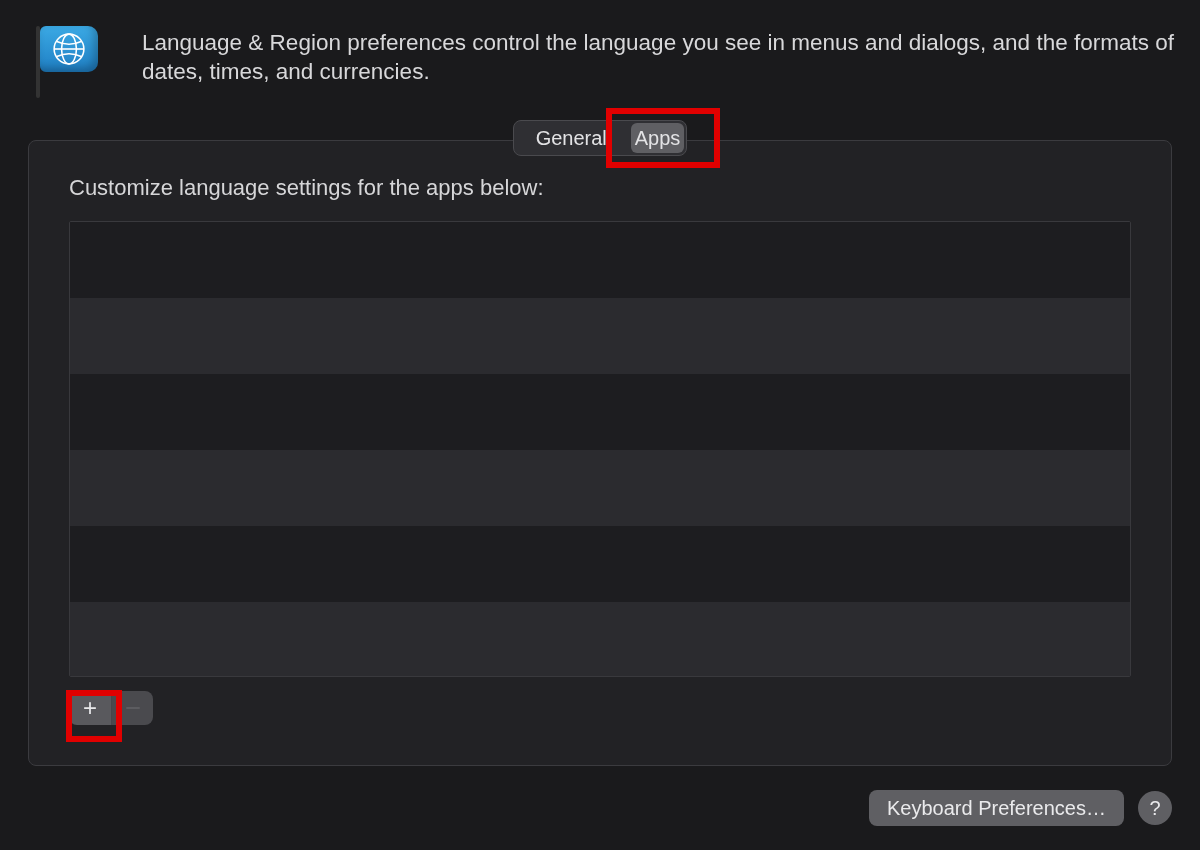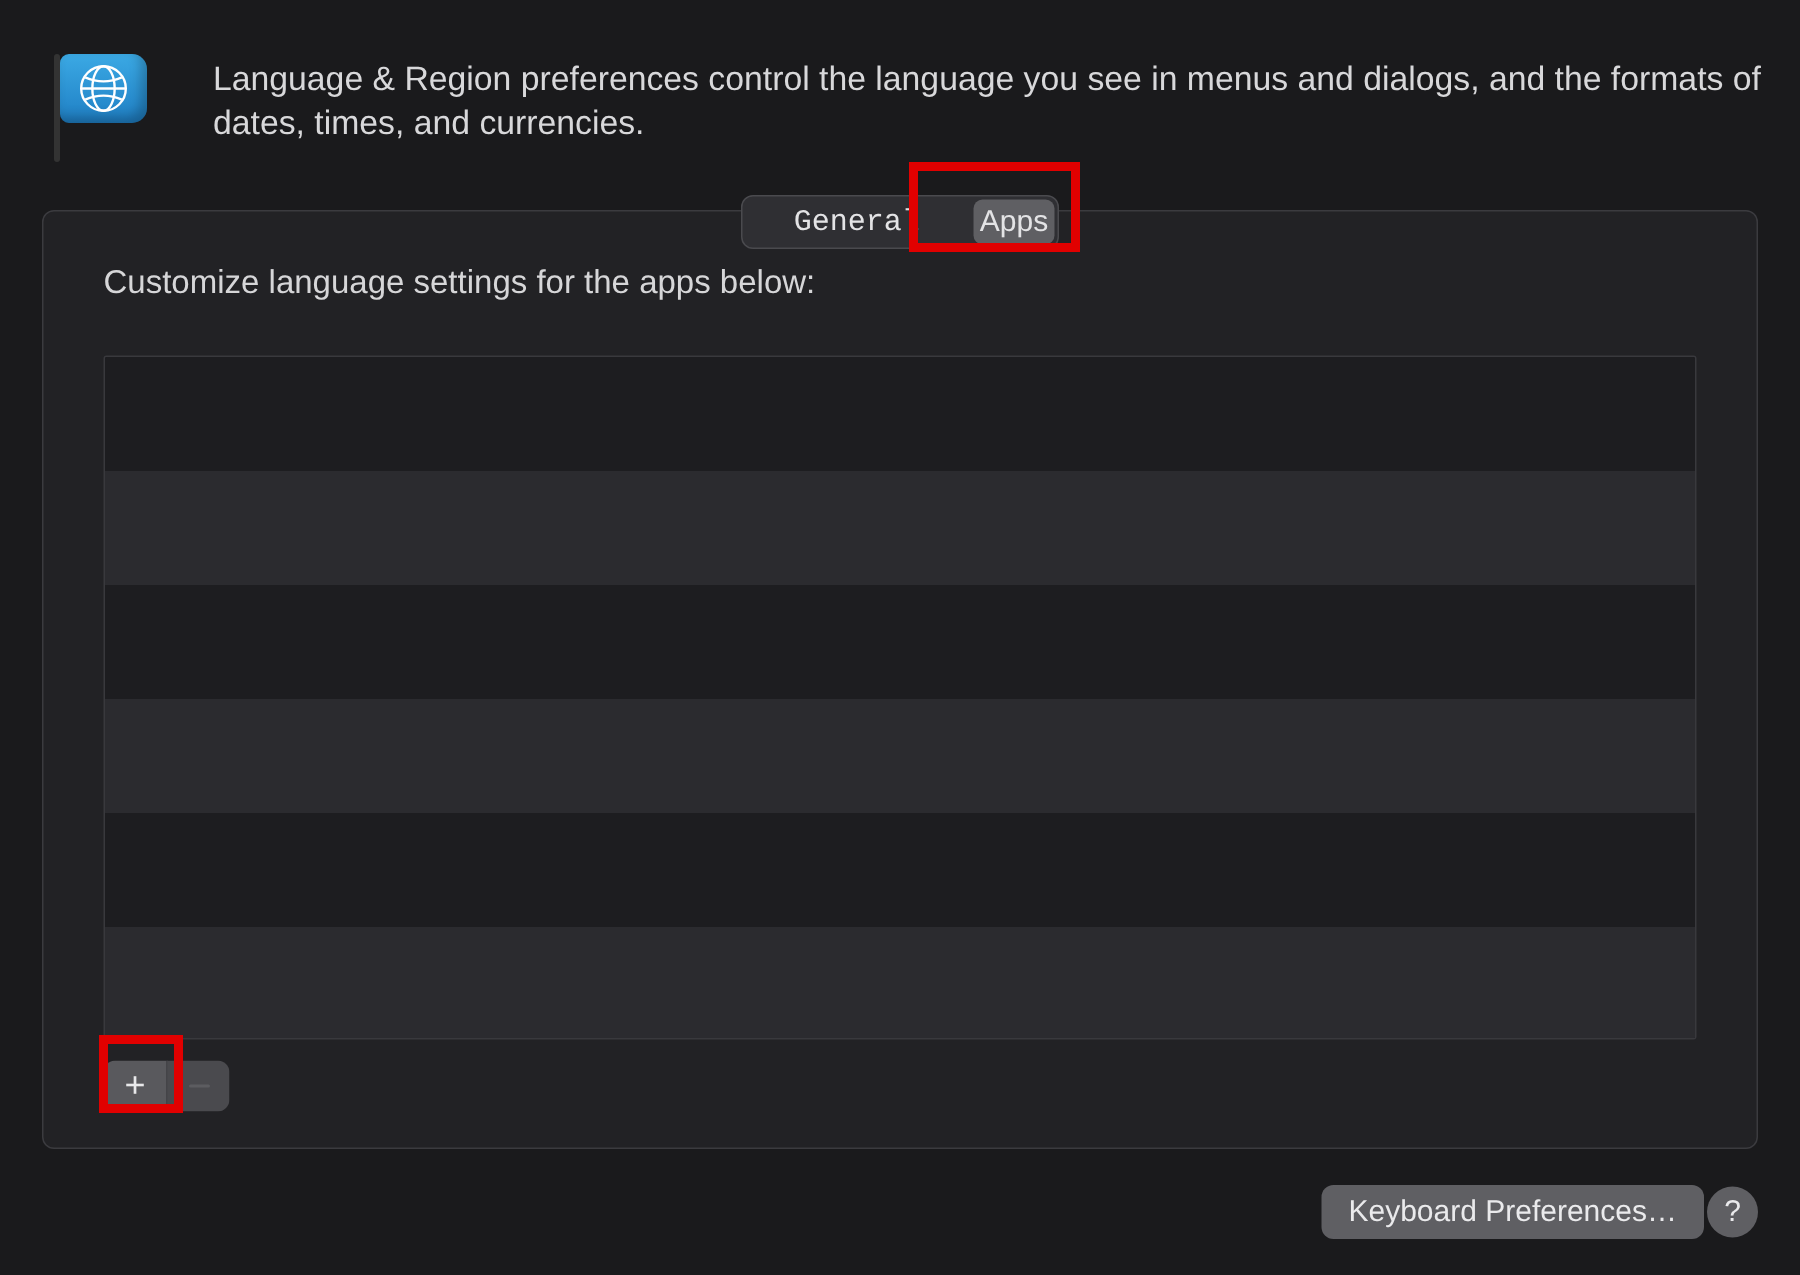--- a/index.html
+++ b/index.html
@@ -14,21 +14,20 @@
       font-family: -apple-system, "Helvetica Neue", Helvetica, Arial, sans-serif;
       color: #d0d0d2;
       overflow: hidden;
       position: relative;
     }
     .header-row {
       display: flex;
       align-items: flex-start;
       padding: 24px 15px 0 34px;
       gap: 30px;
-      margin-top: 10px;
     }
     .flag-wrap {
       position: relative;
       width: 78px;
       height: 78px;
       flex-shrink: 0;
     }
     .flag-pole {
       position: absolute;
       left: 2px;
@@ -85,39 +84,38 @@
       border: none;
       cursor: pointer;
     }
     .seg-btn.active {
       background: #5f5f63;
       border-radius: 6px;
       margin: 2px;
       padding: 0 4px;
     }
     .seg-btn:not(.active){
-      margin: 2px 16px;
-      font-family: Liberation Mono, monospace;
+      margin: 2px 4px;
     }
 
     .panel {
       position: absolute;
       left: 28px;
       right: 28px;
       top: 140px;
       bottom: 84px;
       border: 1px solid #3b3b3f;
       border-radius: 8px;
       background: #222225;
       padding: 34px 40px 20px;
     }
     .panel-title {
       font-size: 22px;
       color: #d6d6d8;
-      margin-bottom: 36px;
+      margin-bottom: 20px;
     }
     .list-area {
       border: 1px solid #39393d;
       border-radius: 2px;
       height: 456px;
       overflow: hidden;
       background: #1e1e21;
     }
     .list-row {
       height: 76px;
@@ -156,21 +154,21 @@
     .h-line{
       width:14px;height:2.5px;background:#e8e8ea;border-radius:1px;
     }
 
     .footer {
       position: absolute;
       right: 28px;
       bottom: 24px;
       display: flex;
       align-items: center;
-      gap: 2px;
+      gap: 14px;
     }
     .footer-btn {
       background: #5f5f63;
       border: none;
       color: #eaeaec;
       font-size: 20px;
       padding: 6px 18px;
       border-radius: 8px;
       cursor: pointer;
       height: 36px;

